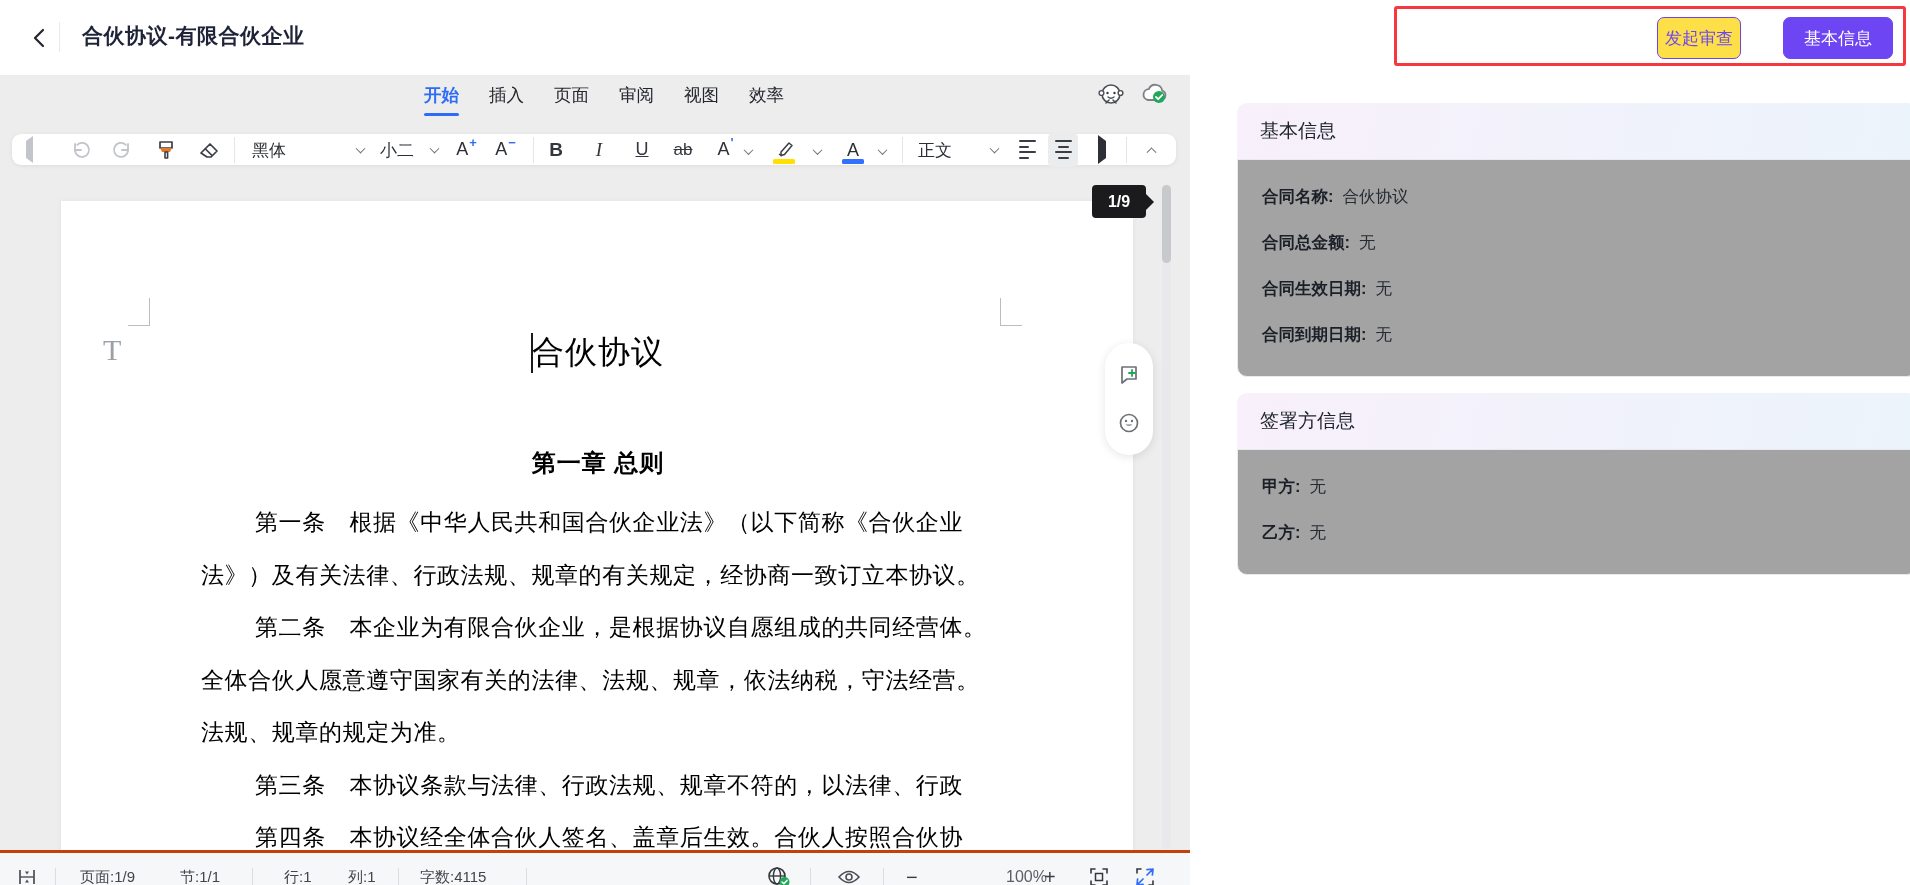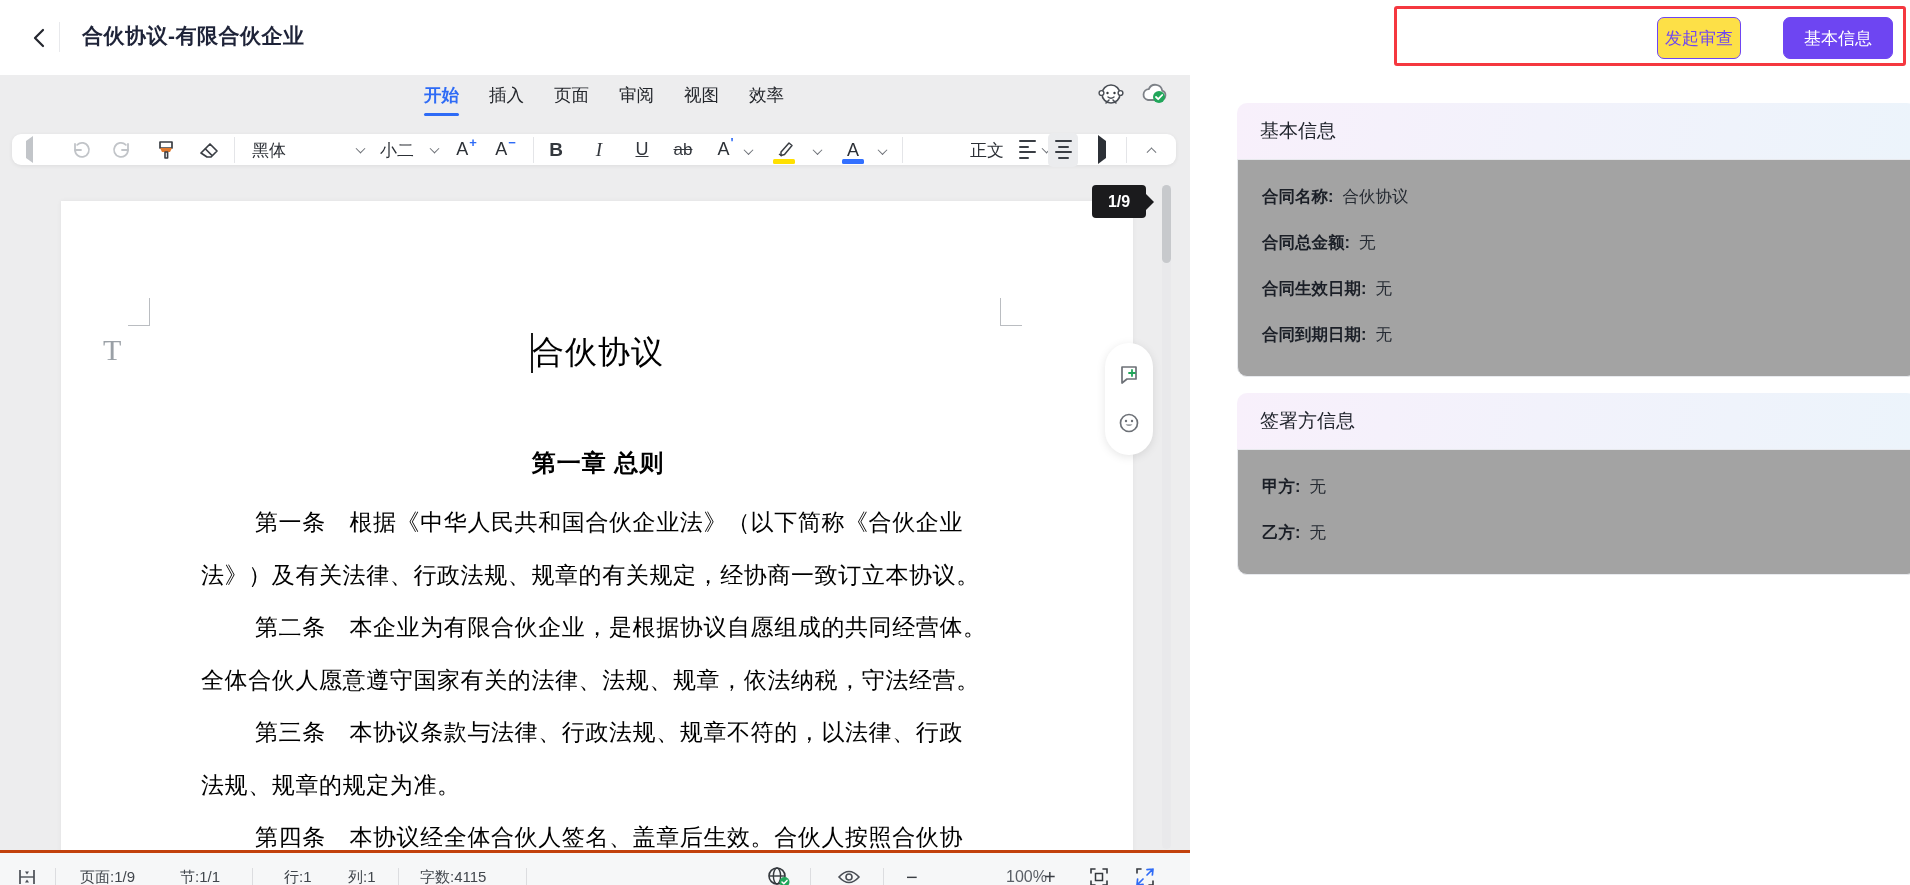--- a/index.html
+++ b/index.html
@@ -204,21 +204,21 @@
       <div style="left:802px;"><i class="chv"></i></div>
 
       <div class="tbtn" style="left:826px; flex-direction:column;">
         <span class="letter" style="line-height:18px;">A</span>
         <span class="under-bar" style="background:#3370ff;"></span>
       </div>
       <div style="left:867px;"><i class="chv"></i></div>
 
       <div class="tsep" style="left:890px;"></div>
 
-      <div class="combo" style="left:950px; width:96px; justify-content:space-between; padding:0 8px;">
+      <div class="combo" style="left:898px; width:96px; justify-content:space-between; padding:0 8px;">
         <span>正文</span>
           <i class="chv"></i>
       </div>
 
       <div class="tbtn" style="left:1000px;">
         <span class="align-ic">
           <i style="width:17px;"></i>
             <i style="width:10px;"></i>
             <i style="width:17px;"></i>
             <i style="width:10px;"></i>
@@ -248,22 +248,22 @@
 
       <div class="caret"></div>
       <div class="doc-heading-1">合伙协议</div>
       <div class="doc-heading-2">第一章 总则</div>
 
       <div class="doc-body">
         <div class="doc-line indent">第一条　根据《中华人民共和国合伙企业法》（以下简称《合伙企业</div>
         <div class="doc-line">法》）及有关法律、行政法规、规章的有关规定，经协商一致订立本协议。</div>
         <div class="doc-line indent">第二条　本企业为有限合伙企业，是根据协议自愿组成的共同经营体。</div>
         <div class="doc-line">全体合伙人愿意遵守国家有关的法律、法规、规章，依法纳税，守法经营。</div>
+        <div class="doc-line">法规、规章的规定为准。</div>
         <div class="doc-line indent">第三条　本协议条款与法律、行政法规、规章不符的，以法律、行政</div>
-        <div class="doc-line">法规、规章的规定为准。</div>
         <div class="doc-line indent">第四条　本协议经全体合伙人签名、盖章后生效。合伙人按照合伙协</div>
       </div>
     </div>
 
     <div class="scroll-track"></div>
     <div class="scroll-thumb"></div>
     <div class="page-tooltip">1/9</div>
 
     <div class="float-pill">
       <div class="pill-btn">

